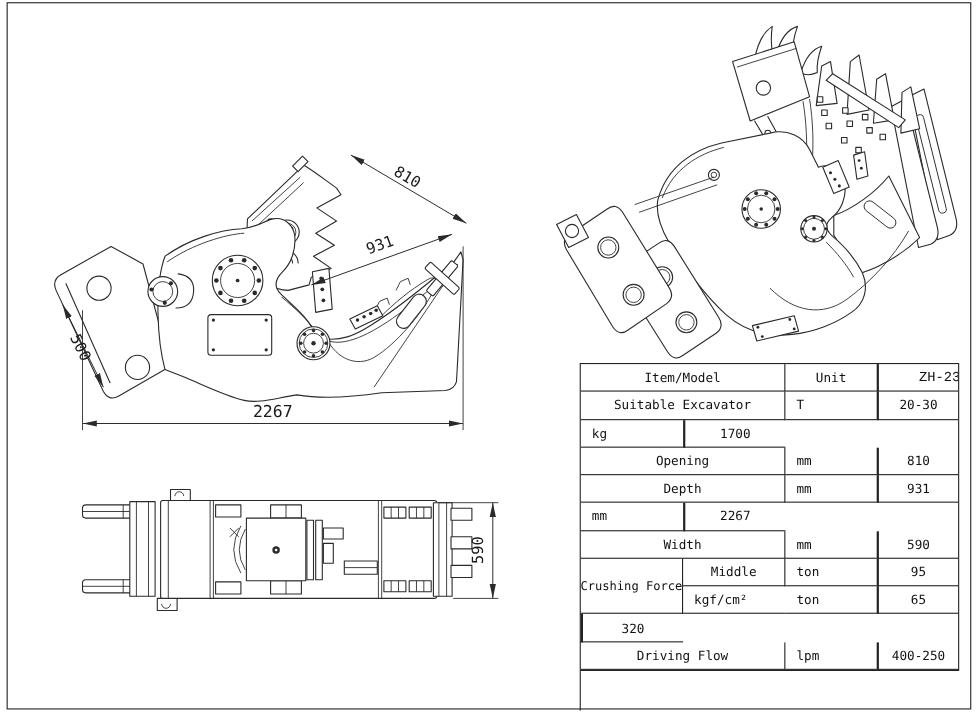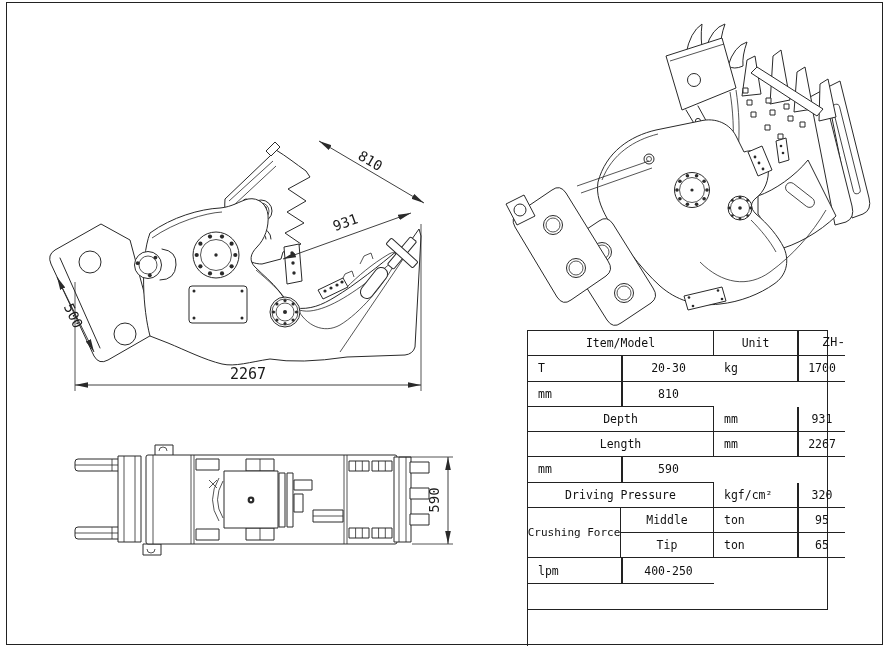--- a/index.html
+++ b/index.html
@@ -10,21 +10,21 @@
   svg{position:absolute;left:0;top:0;}
   .ln{fill:none;stroke:#2a2a2a;stroke-width:1;stroke-linejoin:round;stroke-linecap:round;}
   .th{fill:none;stroke:#2a2a2a;stroke-width:.8;stroke-linejoin:round;}
   .wh{fill:#ffffff;stroke:#2a2a2a;stroke-width:1;stroke-linejoin:round;}
   .dt{fill:#2a2a2a;stroke:none;}
   .dim-line{fill:none;stroke:#2a2a2a;stroke-width:.9;}
   .ext-line{fill:none;stroke:#2a2a2a;stroke-width:.8;}
   .dim-text{font:14px "DejaVu Sans Mono",monospace;fill:#1a1a1a;}
   .dim-text.big{font-size:15px;}
   
-  .spec-table{position:absolute;left:527px;top:330px;width:301px;height:280px;
+  .spec-table{position:absolute;left:527px;top:330px;width:345px;height:280px;
               box-sizing:border-box;border:1px solid #222;display:grid;
               grid-template-columns:93px 93px 83px auto;
               grid-template-rows:repeat(11,1fr);background:#fff;}
   .c{border-right:1px solid #222;border-bottom:1px solid #222;display:flex;
      align-items:center;justify-content:center;font-size:11.5px;color:#111;
      box-sizing:border-box;white-space:nowrap;overflow:hidden;}
   .c.span2{grid-column:1 / 3;}
   .c.unit{border-right:none;justify-content:flex-start;padding-left:10px;}
   .c.val{border-left:2px solid #222;border-right:none;}
   .c.cf{grid-column:1;grid-row:8 / 10;font-size:11px;}
@@ -353,49 +353,50 @@
       </g>
     </g>
   </svg>
 
   <div class="spec-table">
 
     <div class="c span2">Item/Model</div>
     <div class="c unit" style="justify-content:center;padding-left:0;">Unit</div>
     <div class="c val model">ZH-230</div>
 
+    <div class="c span2">Suitable Excavator</div>
     <div class="c unit">T</div>
     <div class="c val">20-30</div>
 
     <div class="c unit">kg</div>
     <div class="c val">1700</div>
 
+    <div class="c span2">Opening</div>
     <div class="c unit">mm</div>
     <div class="c val">810</div>
 
     <div class="c span2">Depth</div>
     <div class="c unit">mm</div>
     <div class="c val">931</div>
 
-    <div class="c span2">Length</div>
     <div class="c unit">mm</div>
     <div class="c val">2267</div>
 
+    <div class="c span2">Width</div>
     <div class="c unit">mm</div>
     <div class="c val">590</div>
 
     <div class="c" style="grid-column:2;grid-row:8;">Middle</div>
     <div class="c cf">Crushing Force</div>
     <div class="c unit" style="grid-column:3;grid-row:8;">ton</div>
     <div class="c val" style="grid-column:4;grid-row:8;">95</div>
-    <div class="c" style="grid-column:2;grid-row:9;">Tip</div>
     <div class="c unit" style="grid-column:3;grid-row:9;">ton</div>
     <div class="c val" style="grid-column:4;grid-row:9;">65</div>
 
-    <div class="c span2">Driving Pressure</div>
     <div class="c unit">kgf/cm²</div>
     <div class="c val">320</div>
 
+    <div class="c span2">Driving Flow</div>
     <div class="c unit">lpm</div>
     <div class="c val">400-250</div>
   </div>
   <div class="table-tail"></div>
 </div>
 
 </body></html>

